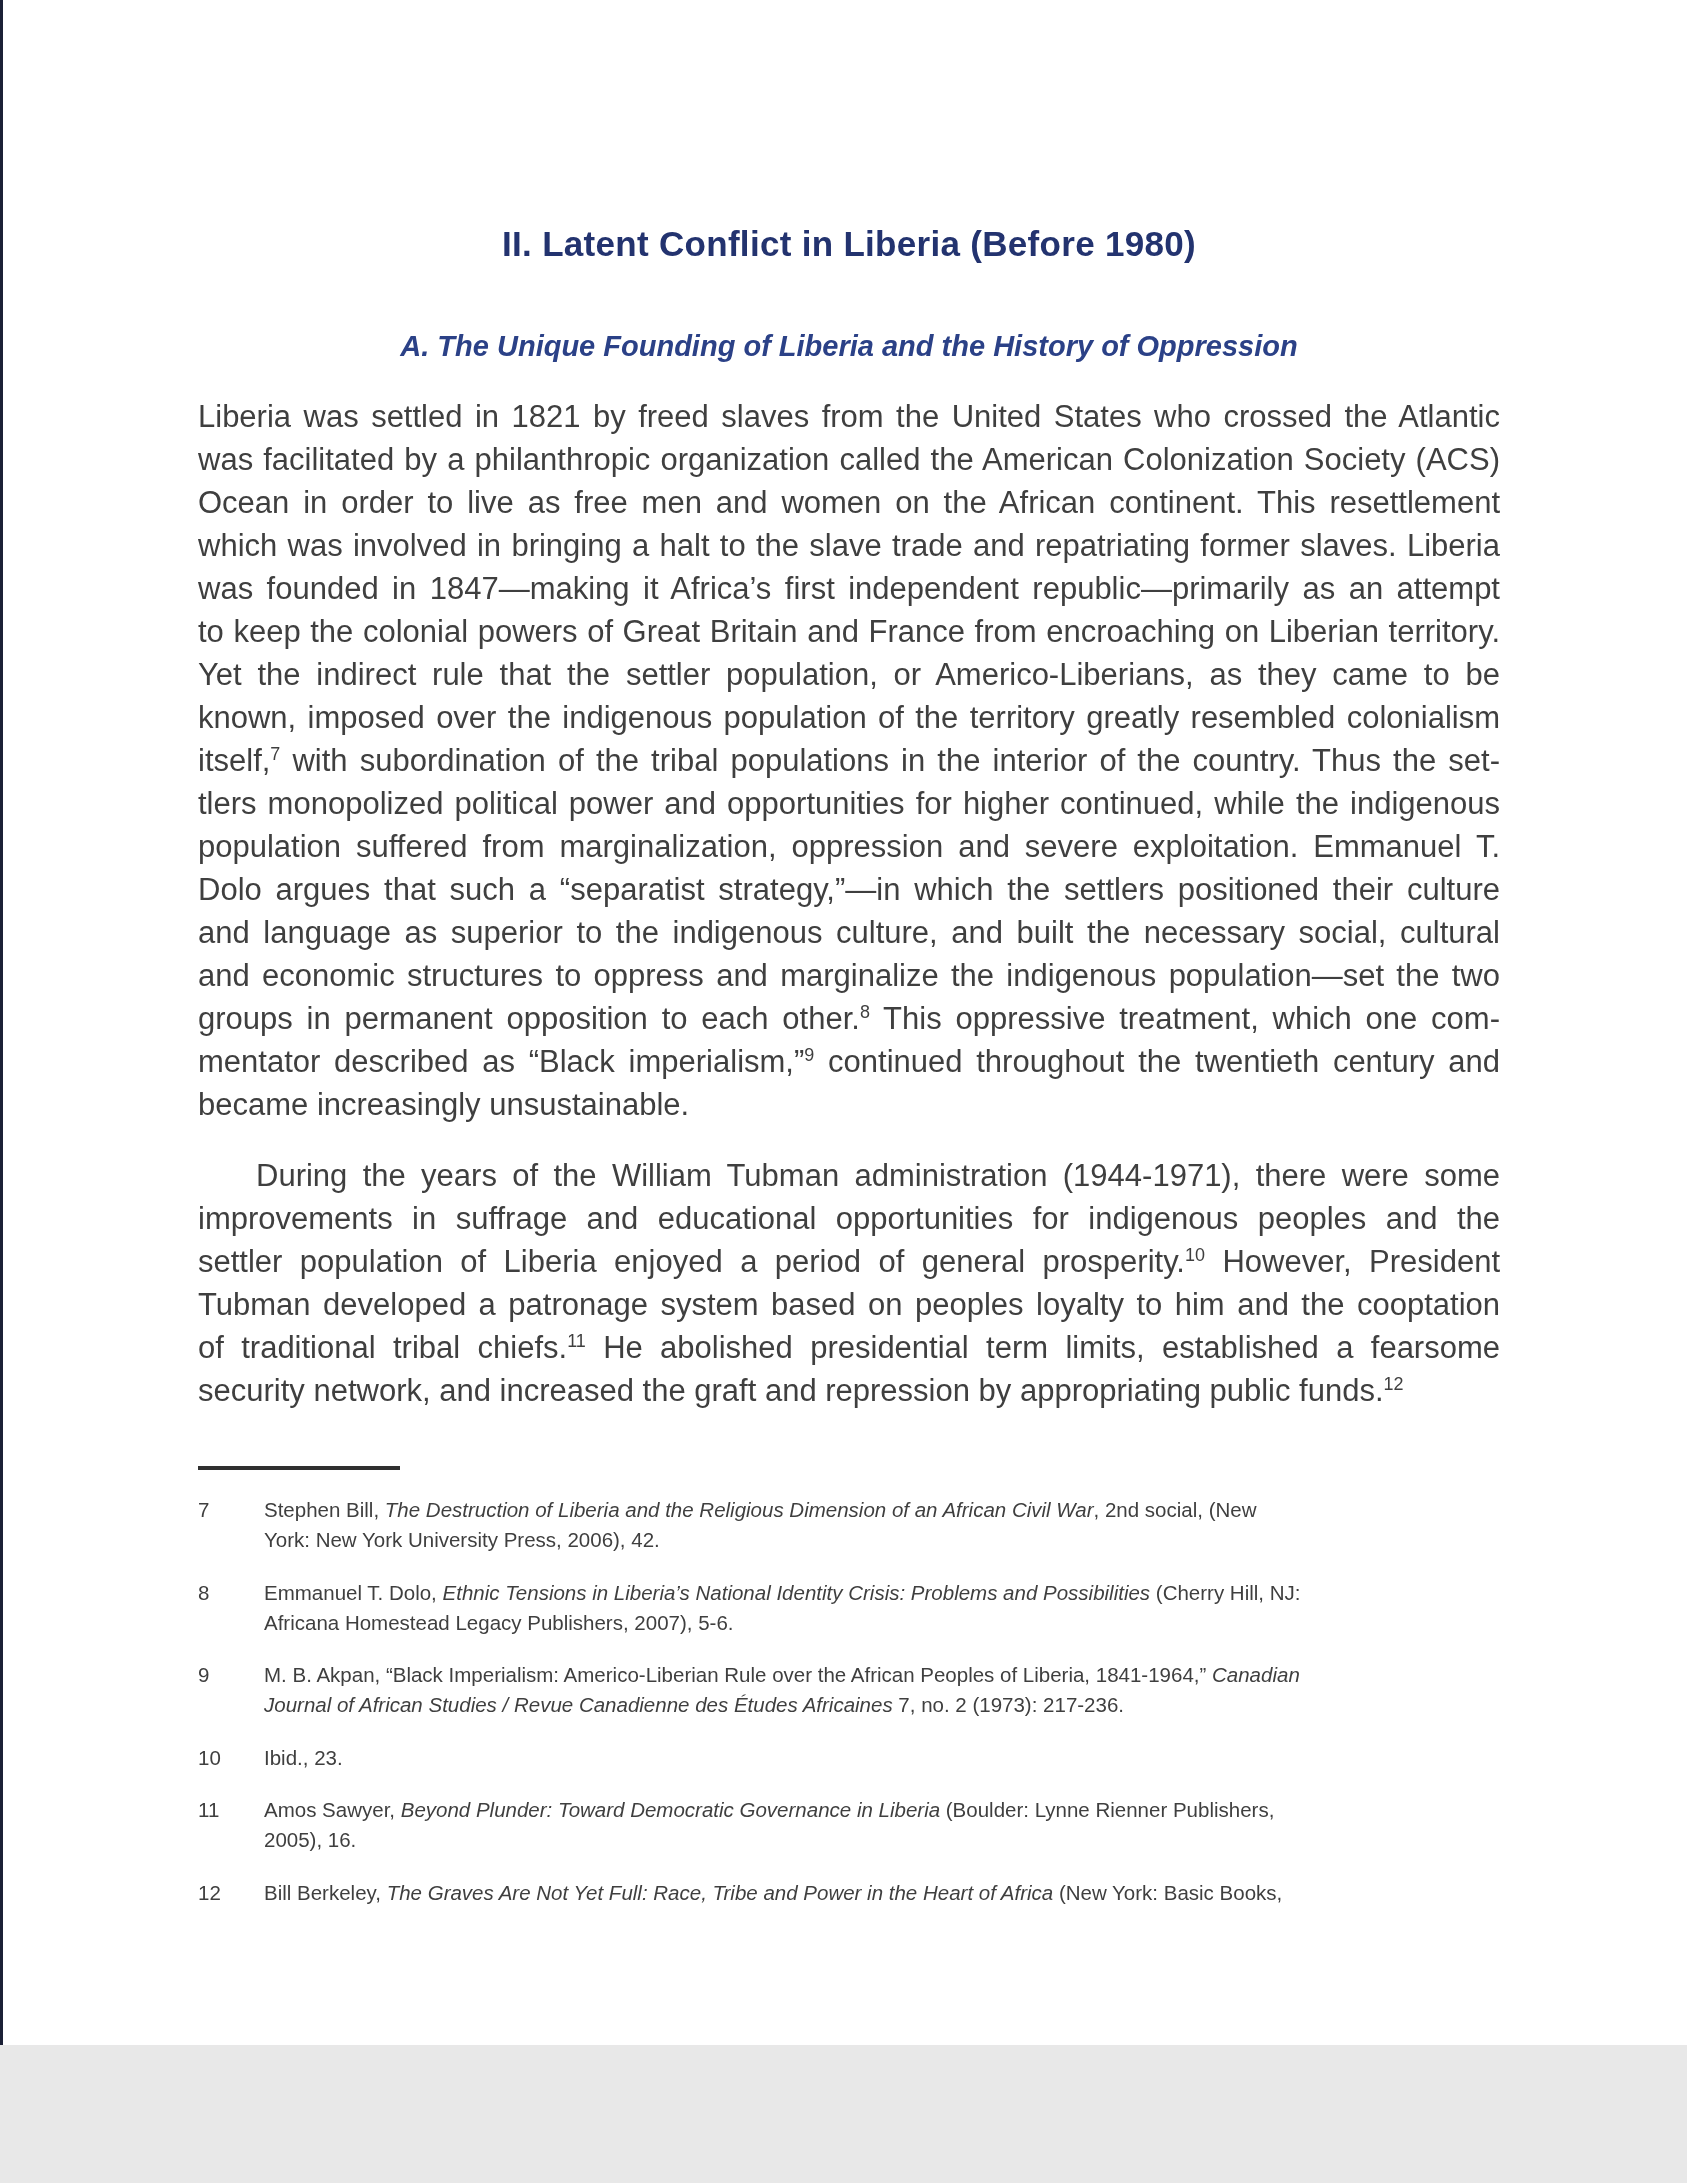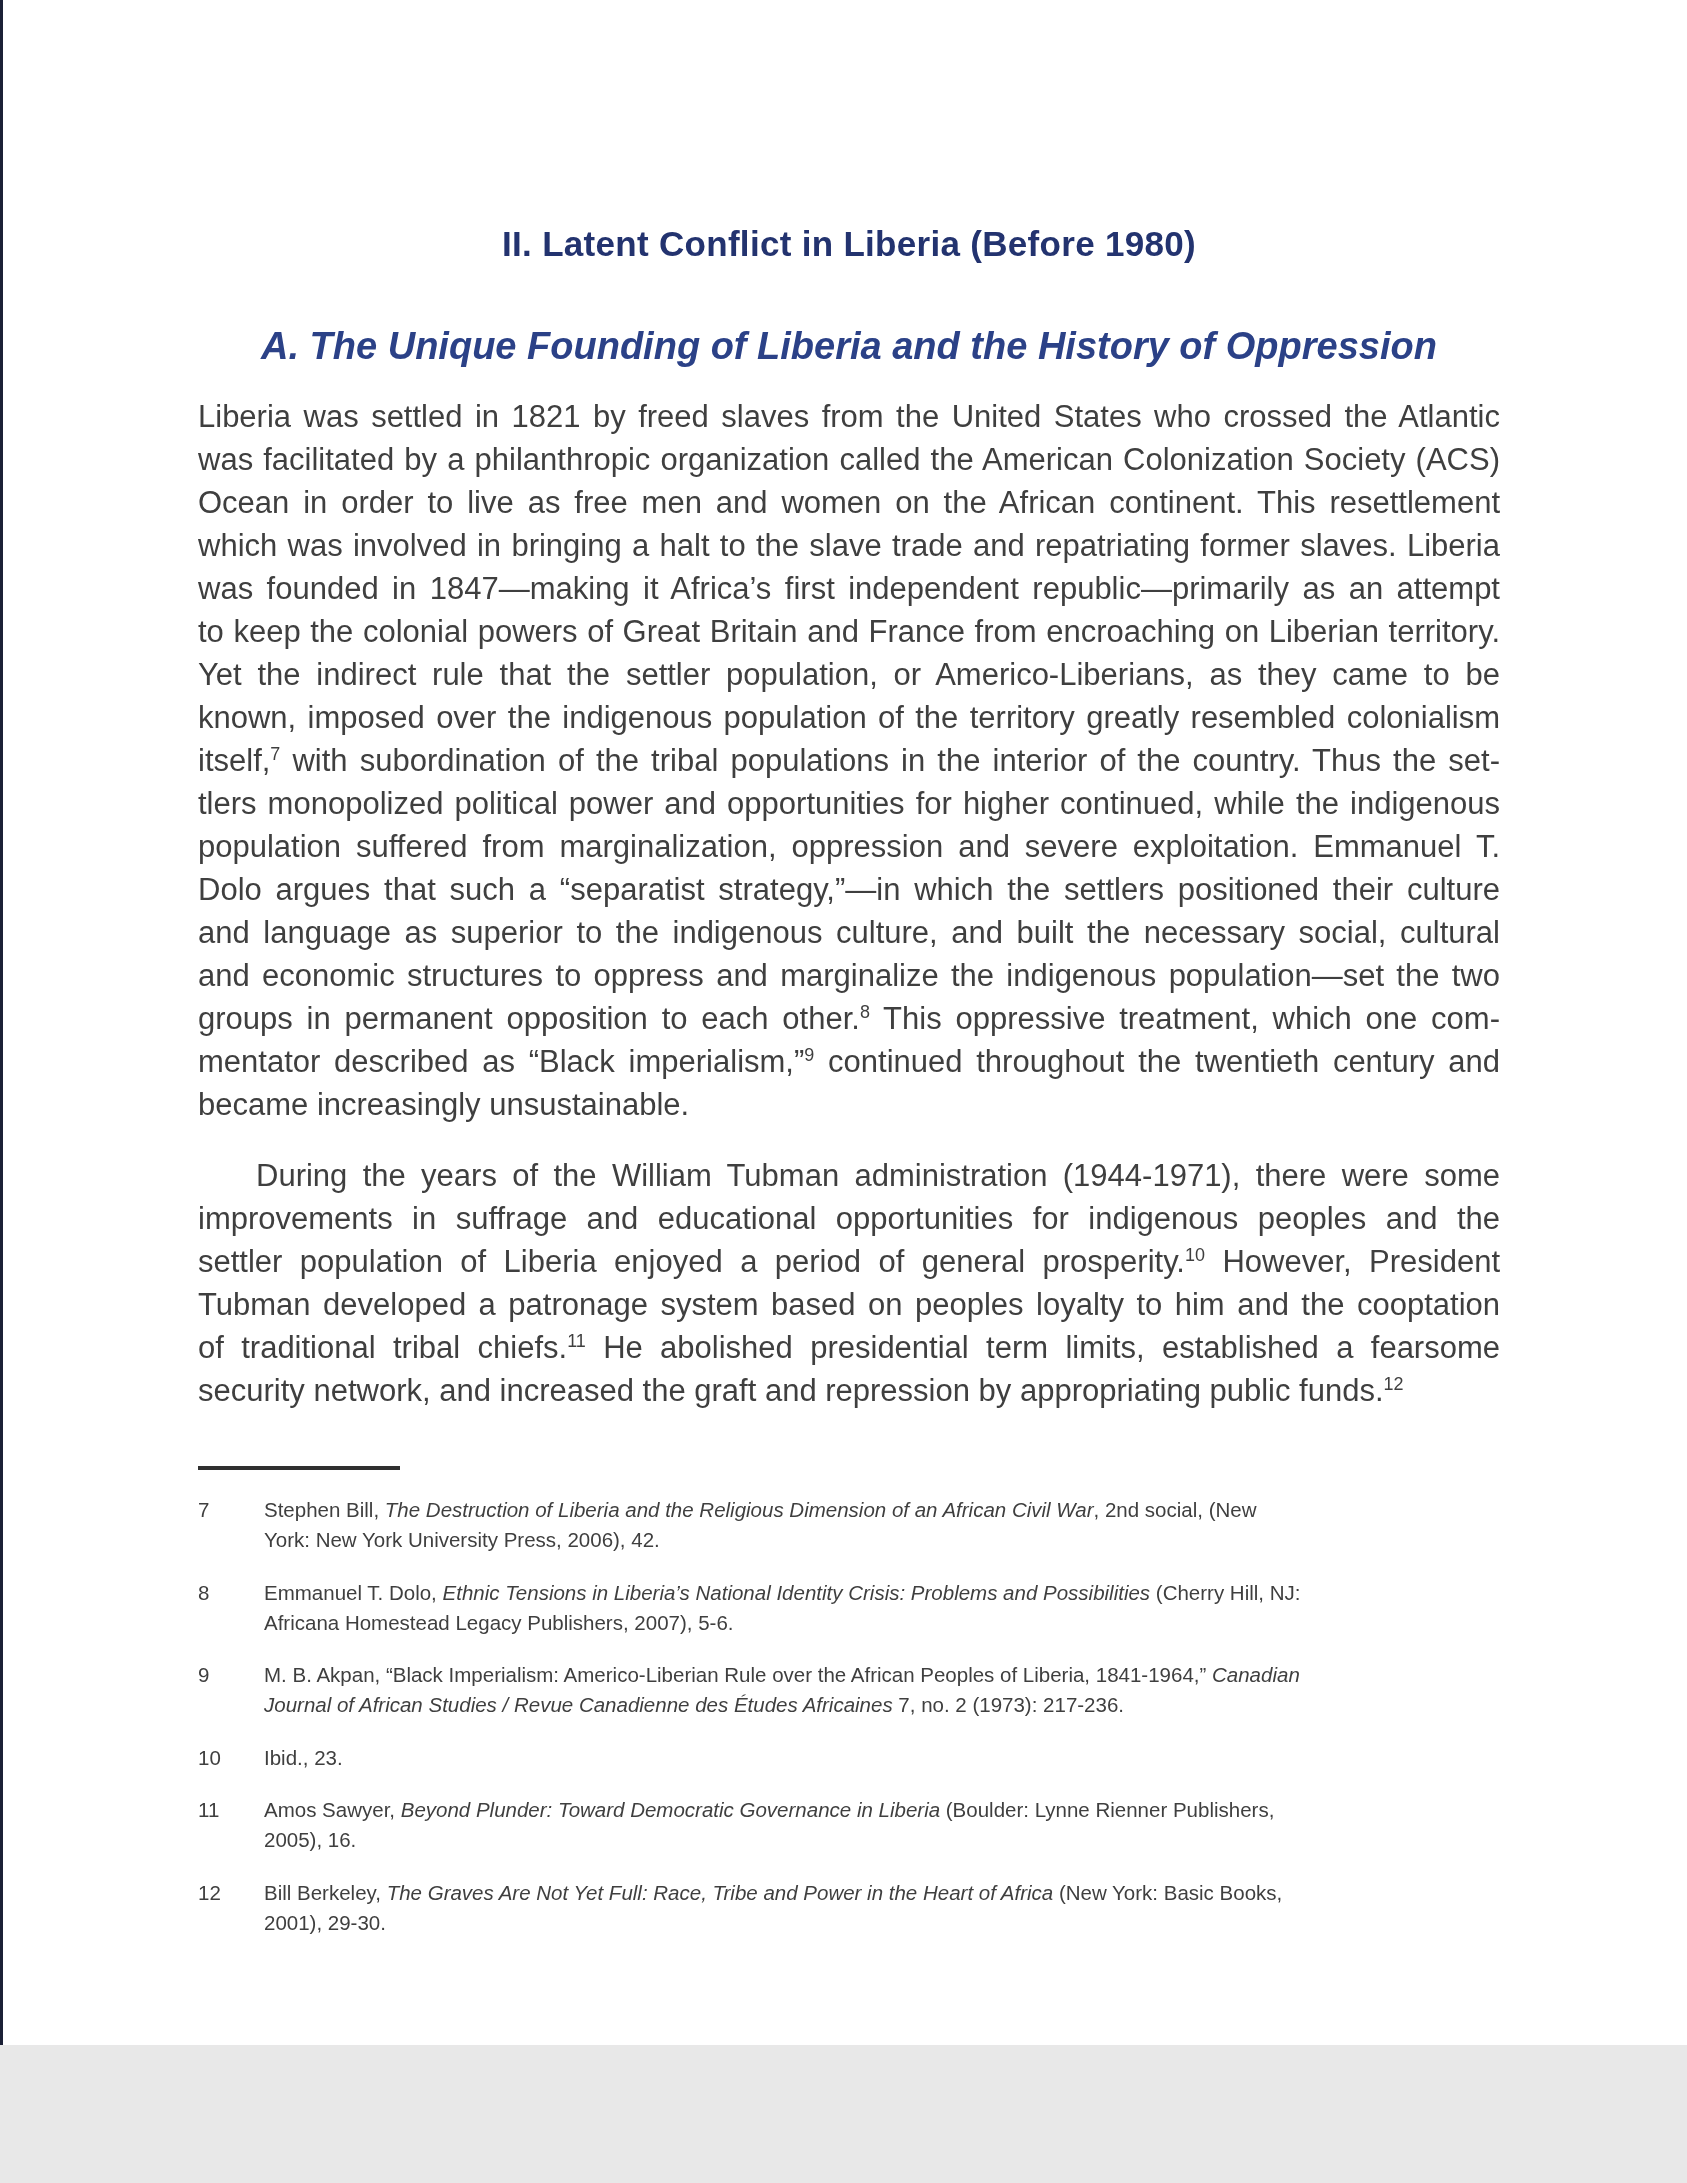--- a/index.html
+++ b/index.html
@@ -29,21 +29,21 @@
     color: var(--color-title, #23336f);
     font-size: 35px;
     font-weight: bold;
     line-height: 40px;
     letter-spacing: 0.3px;
   }
   .subtitle {
     margin: 65px 0 0 0;
     text-align: center;
     color: var(--color-subtitle, #2b4187);
-    font-size: 38px;
+    font-size: 29px;
     font-weight: bold;
     font-style: italic;
     line-height: 34px;
   }
   .body-text {
     margin-top: 32px;
     font-size: 31px;
     line-height: 43px;
     color: var(--color-body-text, #3f3f3f);
   }
@@ -151,20 +151,19 @@
           <span class="fn-num">11</span>
           <div class="fn-text">
             <div class="fn-line"><span>Amos Sawyer, </span><em>Beyond Plunder: Toward Democratic Governance in Liberia</em><span> (Boulder: Lynne Rienner Publishers,</span></div>
             <div class="fn-line"><span>2005), 16.</span></div>
           </div>
         </div>
         <div class="fn">
           <span class="fn-num">12</span>
           <div class="fn-text">
             <div class="fn-line"><span>Bill Berkeley, </span><em>The Graves Are Not Yet Full: Race, Tribe and Power in the Heart of Africa</em><span> (New York: Basic Books,</span></div>
-            <div class="fn-line"><span>2001), 29-30.</span></div>
           </div>
         </div>
       </div>
   </div>
   <div class="page-number">7</div>
 </div>
 
 
 </body></html>

